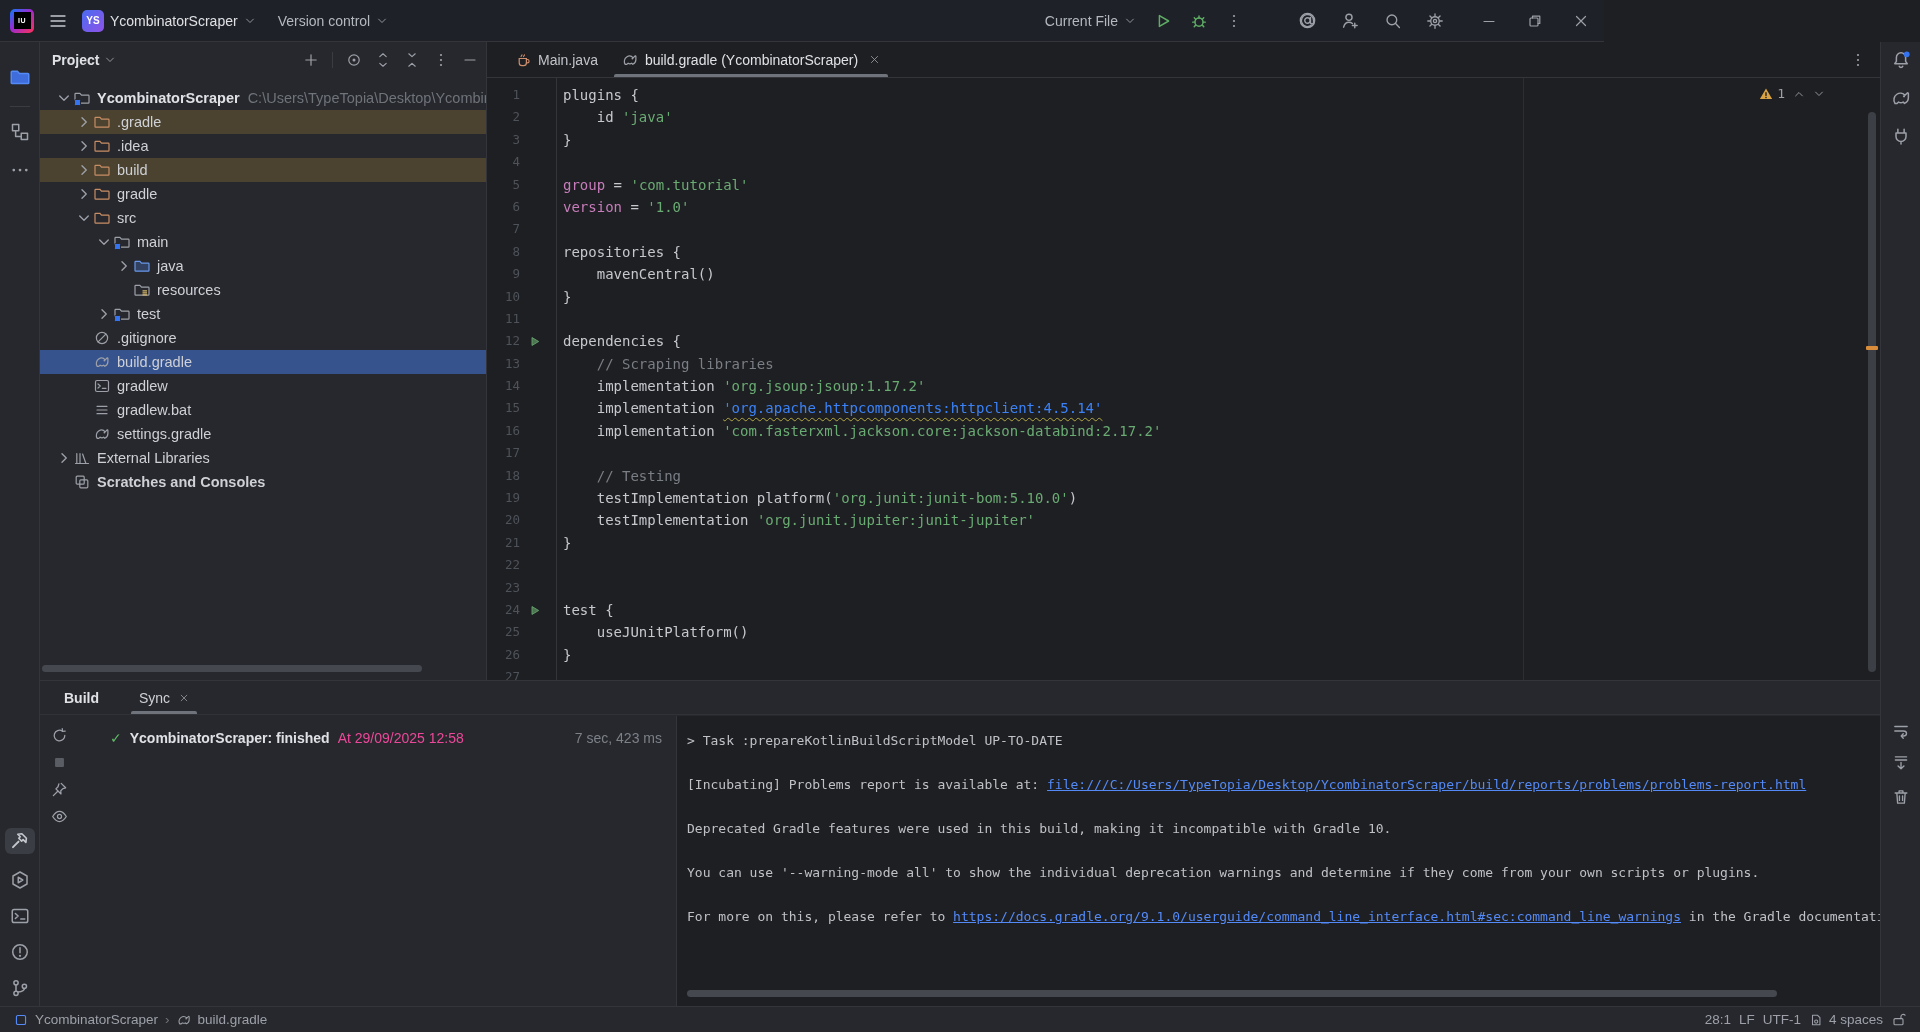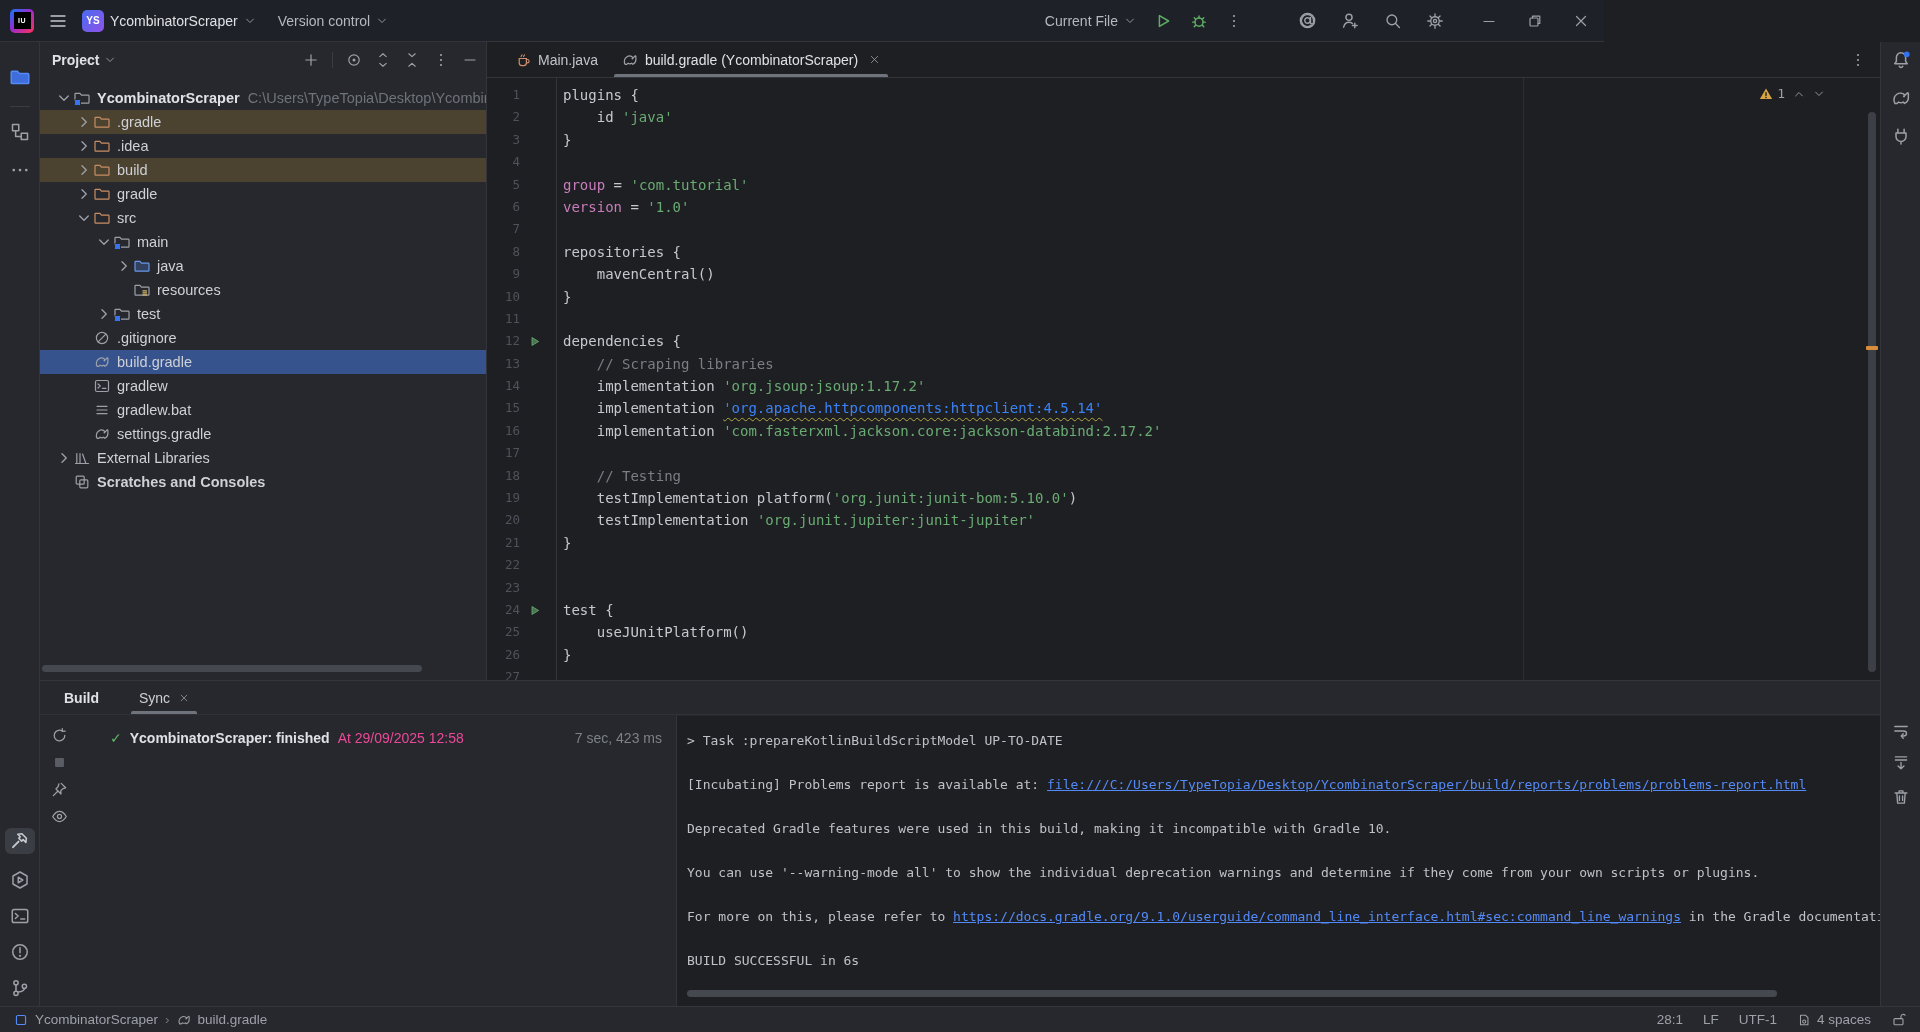--- a/index.html
+++ b/index.html
@@ -102,21 +102,21 @@
   .build-console { flex:1; background:#1e1f22; border-left:1px solid #33353a; position:relative;
                    padding:14px 0 0 10px; font-family:"DejaVu Sans Mono", monospace; font-size:13px; color:#bfc1c7; overflow:hidden; }
   .console-line { height:22px; line-height:22px; white-space:pre; }
   .console-line a { color:#548af7; text-decoration:underline; cursor:pointer; }
   .console-hscroll { position:absolute; bottom:9px; left:10px; width:1090px; height:7px; background:#45484f; border-radius:4px; }
 
   
   .status-bar { position:absolute; left:0; bottom:0; width:1920px; height:26px; background:#26282d; border-top:1px solid #33353a;
                 display:flex; align-items:center; padding:0 14px; font-size:13.5px; color:#9da0a8; }
   .sb-left { display:flex; align-items:center; gap:7px; }
-  .sb-right { margin-left:auto; display:flex; align-items:center; gap:20px; }
+  .sb-right { margin-left:auto; display:flex; align-items:center; gap:8px; }
   .sb-item { display:flex; align-items:center; gap:6px; }
 </style>
 </head>
 <body>
 
 <div class="app">
 
   <div class="titlebar">
     <div class="tb-left">
       <div class="idea-logo">
@@ -694,21 +694,20 @@
             <div class="console-line"><span>&gt; Task :prepareKotlinBuildScriptModel UP-TO-DATE</span></div>
             <div class="console-line">&nbsp;</div>
             <div class="console-line"><span>[Incubating] Problems report is available at: </span><a>file:///C:/Users/TypeTopia/Desktop/YcombinatorScraper/build/reports/problems/problems-report.html</a></div>
             <div class="console-line">&nbsp;</div>
             <div class="console-line"><span>Deprecated Gradle features were used in this build, making it incompatible with Gradle 10.</span></div>
             <div class="console-line">&nbsp;</div>
             <div class="console-line"><span>You can use '--warning-mode all' to show the individual deprecation warnings and determine if they come from your own scripts or plugins.</span></div>
             <div class="console-line">&nbsp;</div>
             <div class="console-line"><span>For more on this, please refer to </span><a>https://docs.gradle.org/9.1.0/userguide/command_line_interface.html#sec:command_line_warnings</a><span> in the Gradle documentation.</span></div>
             <div class="console-line">&nbsp;</div>
-            <div class="console-line"><span>BUILD SUCCESSFUL in 6s</span></div>
           </div>
         <div class="console-hscroll"></div>
       </div>
     </div>
   </div>
 
   <div class="right-stripe">
     <span class="ico" style="width:20px;height:20px">
         <svg viewBox="0 0 16 16">
           <path d="M8 2.2c-2.2 0-3.7 1.7-3.7 3.9v3L3 11h10l-1.3-1.9v-3c0-2.2-1.5-3.9-3.7-3.9zM6.6 13a1.5 1.5 0 0 0 2.8 0" fill="none" stroke="#9da0a8" stroke-width="1.2" stroke-linecap="round" stroke-linejoin="round"></path>

